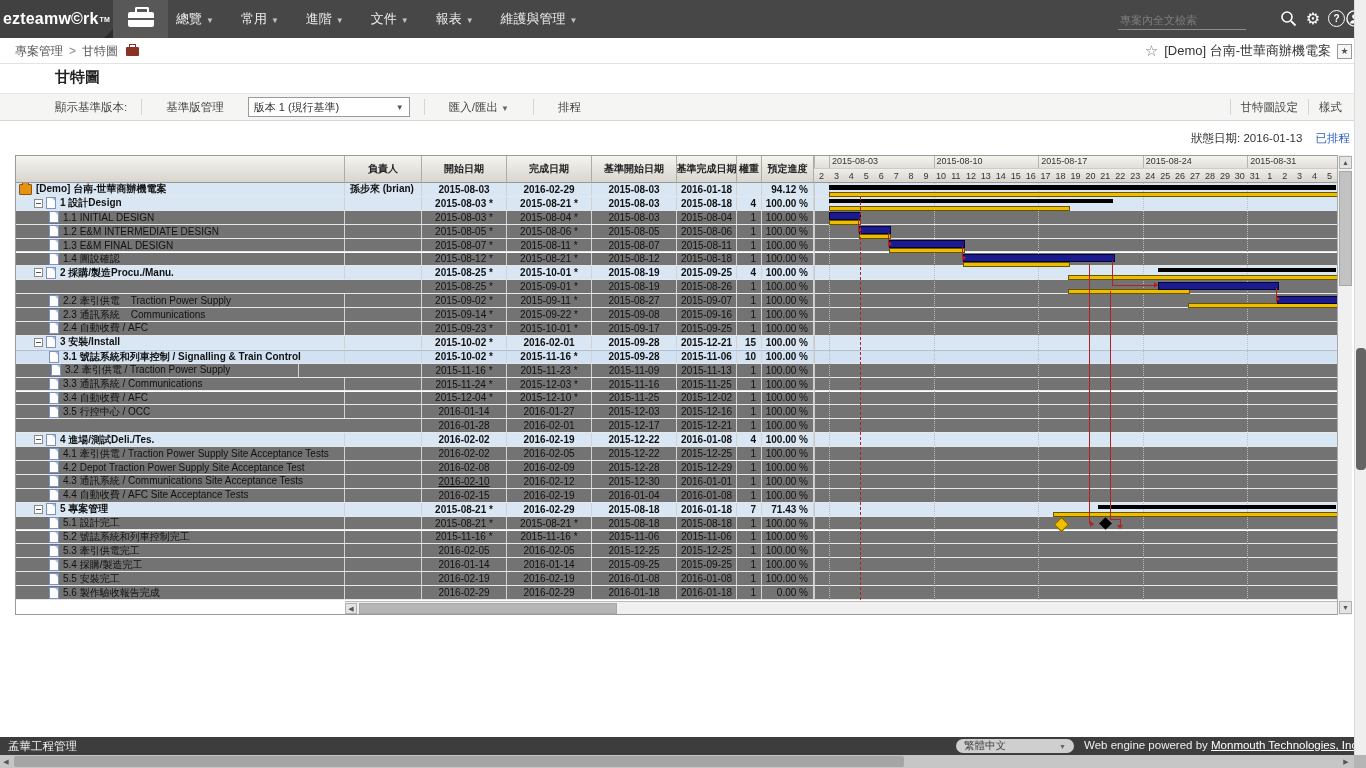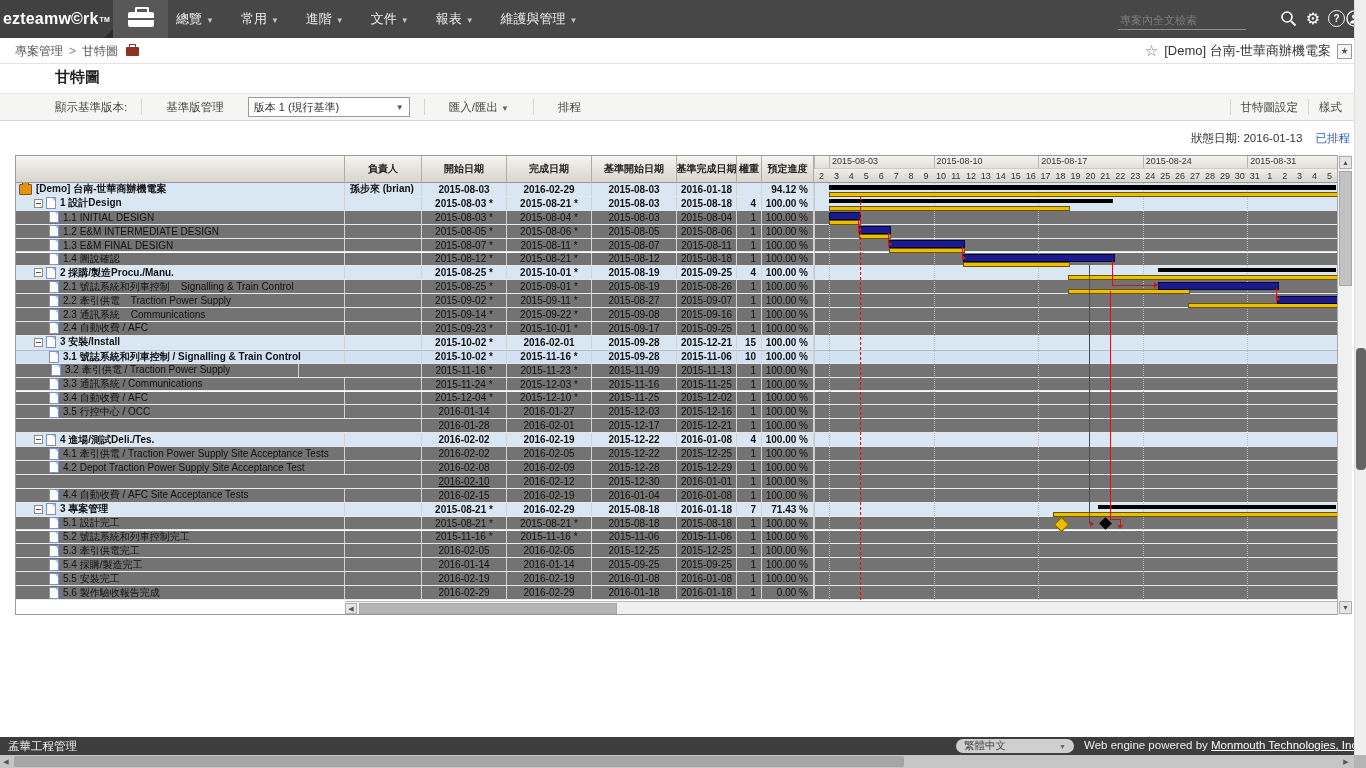--- a/index.html
+++ b/index.html
@@ -227,21 +227,20 @@
         <div class="gcell namecell" style="left: 0px; width: 330px; padding-left: 19px;"><div class="exp"></div><div class="ic-doc"></div><span style="overflow: hidden; white-space: pre;">2 採購/製造Procu./Manu.</span></div>
         <div class="gcell" style="left: 330px; width: 77px; justify-content: flex-start; padding: 0px 5px;"></div>
         <div class="gcell" style="left: 407px; width: 85px; justify-content: center; padding: 0px 5px;">2015-08-25 *</div>
         <div class="gcell" style="left: 492px; width: 85px; justify-content: center; padding: 0px 5px;">2015-10-01 *</div>
         <div class="gcell" style="left: 577px; width: 85px; justify-content: center; padding: 0px 5px;">2015-08-19</div>
         <div class="gcell" style="left: 662px; width: 60px; justify-content: center; padding: 0px 5px;">2015-09-25</div>
         <div class="gcell" style="left: 722px; width: 25px; justify-content: flex-end; padding: 0px 5px;">4</div>
         <div class="gcell" style="left: 747px; width: 52px; justify-content: flex-end; padding: 0px 5px;">100.00 %</div>
       </div>
       <div class="grow" style="top: 280.3px; height: 13.9px;">
-        <div class="gcell namecell" style="left: 0px; width: 330px; padding-left: 34px;"><div class="ic-doc"></div><span style="overflow: hidden; white-space: pre;">2.1 號誌系統和列車控制    Signalling &amp; Train Control</span></div>
         <div class="gcell" style="left: 330px; width: 77px; justify-content: flex-start; padding: 0px 5px;"></div>
         <div class="gcell" style="left: 407px; width: 85px; justify-content: center; padding: 0px 5px;">2015-08-25 *</div>
         <div class="gcell" style="left: 492px; width: 85px; justify-content: center; padding: 0px 5px;">2015-09-01 *</div>
         <div class="gcell" style="left: 577px; width: 85px; justify-content: center; padding: 0px 5px;">2015-08-19</div>
         <div class="gcell" style="left: 662px; width: 60px; justify-content: center; padding: 0px 5px;">2015-08-26</div>
         <div class="gcell" style="left: 722px; width: 25px; justify-content: flex-end; padding: 0px 5px;">1</div>
         <div class="gcell" style="left: 747px; width: 52px; justify-content: flex-end; padding: 0px 5px;">100.00 %</div>
       </div>
       <div class="grow" style="top: 294.2px; height: 13.9px;">
         <div class="gcell namecell" style="left: 0px; width: 330px; padding-left: 34px;"><div class="ic-doc"></div><span style="overflow: hidden; white-space: pre;">2.2 牽引供電    Traction Power Supply</span></div>
@@ -366,40 +365,41 @@
         <div class="gcell namecell" style="left: 0px; width: 330px; padding-left: 34px;"><div class="ic-doc"></div><span style="overflow: hidden; white-space: pre;">4.2 Depot Traction Power Supply Site Acceptance Test</span></div>
         <div class="gcell" style="left: 330px; width: 77px; justify-content: flex-start; padding: 0px 5px;"></div>
         <div class="gcell" style="left: 407px; width: 85px; justify-content: center; padding: 0px 5px;">2016-02-08</div>
         <div class="gcell" style="left: 492px; width: 85px; justify-content: center; padding: 0px 5px;">2016-02-09</div>
         <div class="gcell" style="left: 577px; width: 85px; justify-content: center; padding: 0px 5px;">2015-12-28</div>
         <div class="gcell" style="left: 662px; width: 60px; justify-content: center; padding: 0px 5px;">2015-12-29</div>
         <div class="gcell" style="left: 722px; width: 25px; justify-content: flex-end; padding: 0px 5px;">1</div>
         <div class="gcell" style="left: 747px; width: 52px; justify-content: flex-end; padding: 0px 5px;">100.00 %</div>
       </div>
       <div class="grow" style="top: 474.9px; height: 13.9px;">
+        <div class="gcell namecell" style="left: 0px; width: 330px; padding-left: 34px;"><div class="ic-doc"></div><span style="overflow: hidden; white-space: pre;">4.3 通訊系統 / Communications Site Acceptance Tests</span></div>
         <div class="gcell" style="left: 330px; width: 77px; justify-content: flex-start; padding: 0px 5px;"></div>
         <div class="gcell" style="left: 407px; width: 85px; justify-content: center; padding: 0px 5px; text-decoration: underline;">2016-02-10</div>
         <div class="gcell" style="left: 492px; width: 85px; justify-content: center; padding: 0px 5px;">2016-02-12</div>
         <div class="gcell" style="left: 577px; width: 85px; justify-content: center; padding: 0px 5px;">2015-12-30</div>
         <div class="gcell" style="left: 662px; width: 60px; justify-content: center; padding: 0px 5px;">2016-01-01</div>
         <div class="gcell" style="left: 722px; width: 25px; justify-content: flex-end; padding: 0px 5px;">1</div>
         <div class="gcell" style="left: 747px; width: 52px; justify-content: flex-end; padding: 0px 5px;">100.00 %</div>
       </div>
       <div class="grow" style="top: 488.8px; height: 13.9px;">
         <div class="gcell namecell" style="left: 0px; width: 330px; padding-left: 34px;"><div class="ic-doc"></div><span style="overflow: hidden; white-space: pre;">4.4 自動收費 / AFC Site Acceptance Tests</span></div>
         <div class="gcell" style="left: 330px; width: 77px; justify-content: flex-start; padding: 0px 5px;"></div>
         <div class="gcell" style="left: 407px; width: 85px; justify-content: center; padding: 0px 5px;">2016-02-15</div>
         <div class="gcell" style="left: 492px; width: 85px; justify-content: center; padding: 0px 5px;">2016-02-19</div>
         <div class="gcell" style="left: 577px; width: 85px; justify-content: center; padding: 0px 5px;">2016-01-04</div>
         <div class="gcell" style="left: 662px; width: 60px; justify-content: center; padding: 0px 5px;">2016-01-08</div>
         <div class="gcell" style="left: 722px; width: 25px; justify-content: flex-end; padding: 0px 5px;">1</div>
         <div class="gcell" style="left: 747px; width: 52px; justify-content: flex-end; padding: 0px 5px;">100.00 %</div>
       </div>
       <div class="grow hl" style="top: 502.7px; height: 13.9px;">
-        <div class="gcell namecell" style="left: 0px; width: 330px; padding-left: 19px;"><div class="exp"></div><div class="ic-doc"></div><span style="overflow: hidden; white-space: pre;">3 專案管理</span></div>
+        <div class="gcell namecell" style="left: 0px; width: 330px; padding-left: 19px;"><div class="exp"></div><div class="ic-doc"></div><span style="overflow: hidden; white-space: pre;">5 專案管理</span></div>
         <div class="gcell" style="left: 330px; width: 77px; justify-content: flex-start; padding: 0px 5px;"></div>
         <div class="gcell" style="left: 407px; width: 85px; justify-content: center; padding: 0px 5px;">2015-08-21 *</div>
         <div class="gcell" style="left: 492px; width: 85px; justify-content: center; padding: 0px 5px;">2016-02-29</div>
         <div class="gcell" style="left: 577px; width: 85px; justify-content: center; padding: 0px 5px;">2015-08-18</div>
         <div class="gcell" style="left: 662px; width: 60px; justify-content: center; padding: 0px 5px;">2016-01-18</div>
         <div class="gcell" style="left: 722px; width: 25px; justify-content: flex-end; padding: 0px 5px;">7</div>
         <div class="gcell" style="left: 747px; width: 52px; justify-content: flex-end; padding: 0px 5px;">71.43 %</div>
       </div>
       <div class="grow" style="top: 516.6px; height: 13.9px;">
         <div class="gcell namecell" style="left: 0px; width: 330px; padding-left: 34px;"><div class="ic-doc"></div><span style="overflow: hidden; white-space: pre;">5.1 設計完工</span></div>

